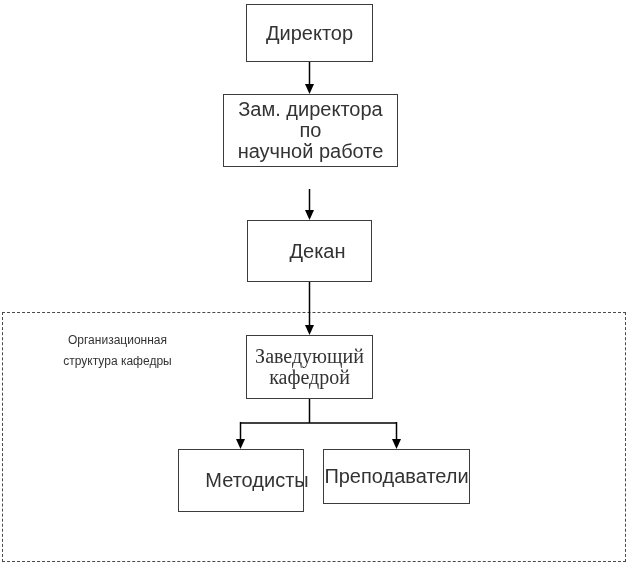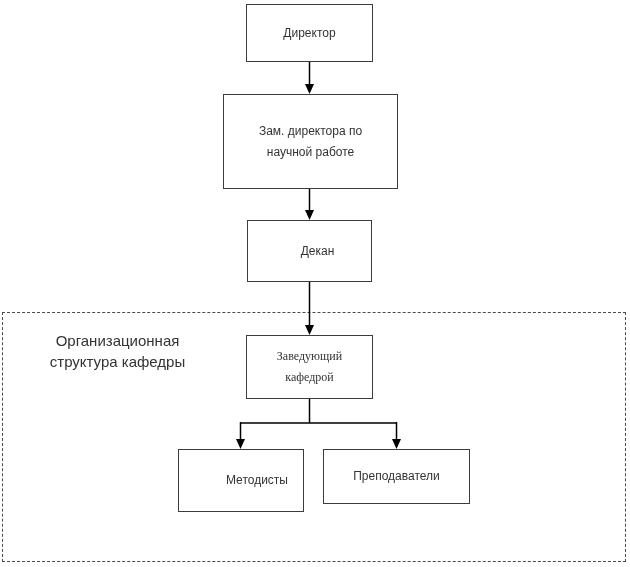--- a/index.html
+++ b/index.html
@@ -24,21 +24,21 @@
     background: transparent;
     z-index: 1;
   }
 
   .group-label {
     position: absolute;
     left: 25px;
     top: 330px;
     width: 185px;
     text-align: center;
-    font-size: 15px;
+    font-size: 12px;
     line-height: 21px;
     color: #333333;
     z-index: 3;
   }
 
   .connectors {
     position: absolute;
     left: 0;
     top: 0;
     width: 630px;
@@ -51,29 +51,29 @@
 
   .node {
     position: absolute;
     background: #ffffff;
     border: 1.5px solid #3c3c3c;
     display: flex;
     flex-direction: column;
     align-items: center;
     justify-content: center;
     text-align: center;
-    font-size: 12px;
+    font-size: 20px;
     line-height: 21px;
     color: #333333;
     z-index: 3;
     padding: 2px 4px;
   }
 
   #n-director   { left: 246px; top: 4px;   width: 127px; height: 58px; }
-  #n-deputy     { left: 223px; top: 94px;  width: 175px; height: 95px; }
+  #n-deputy     { left: 223px; top: 94px;  width: 175px; height: 73px; }
   #n-dean       { left: 247px; top: 220px; width: 125px; height: 62px; padding-left: 20px; }
   #n-head       { left: 246px; top: 335px; width: 127px; height: 64px; font-family: Liberation Serif, serif; }
   #n-methodists { left: 178px; top: 449px; width: 126px; height: 63px; padding-left: 36px; }
   #n-teachers   { left: 323px; top: 449px; width: 147px; height: 55px; }
 </style>
 </head>
 <body>
 
 <div class="canvas">
 

